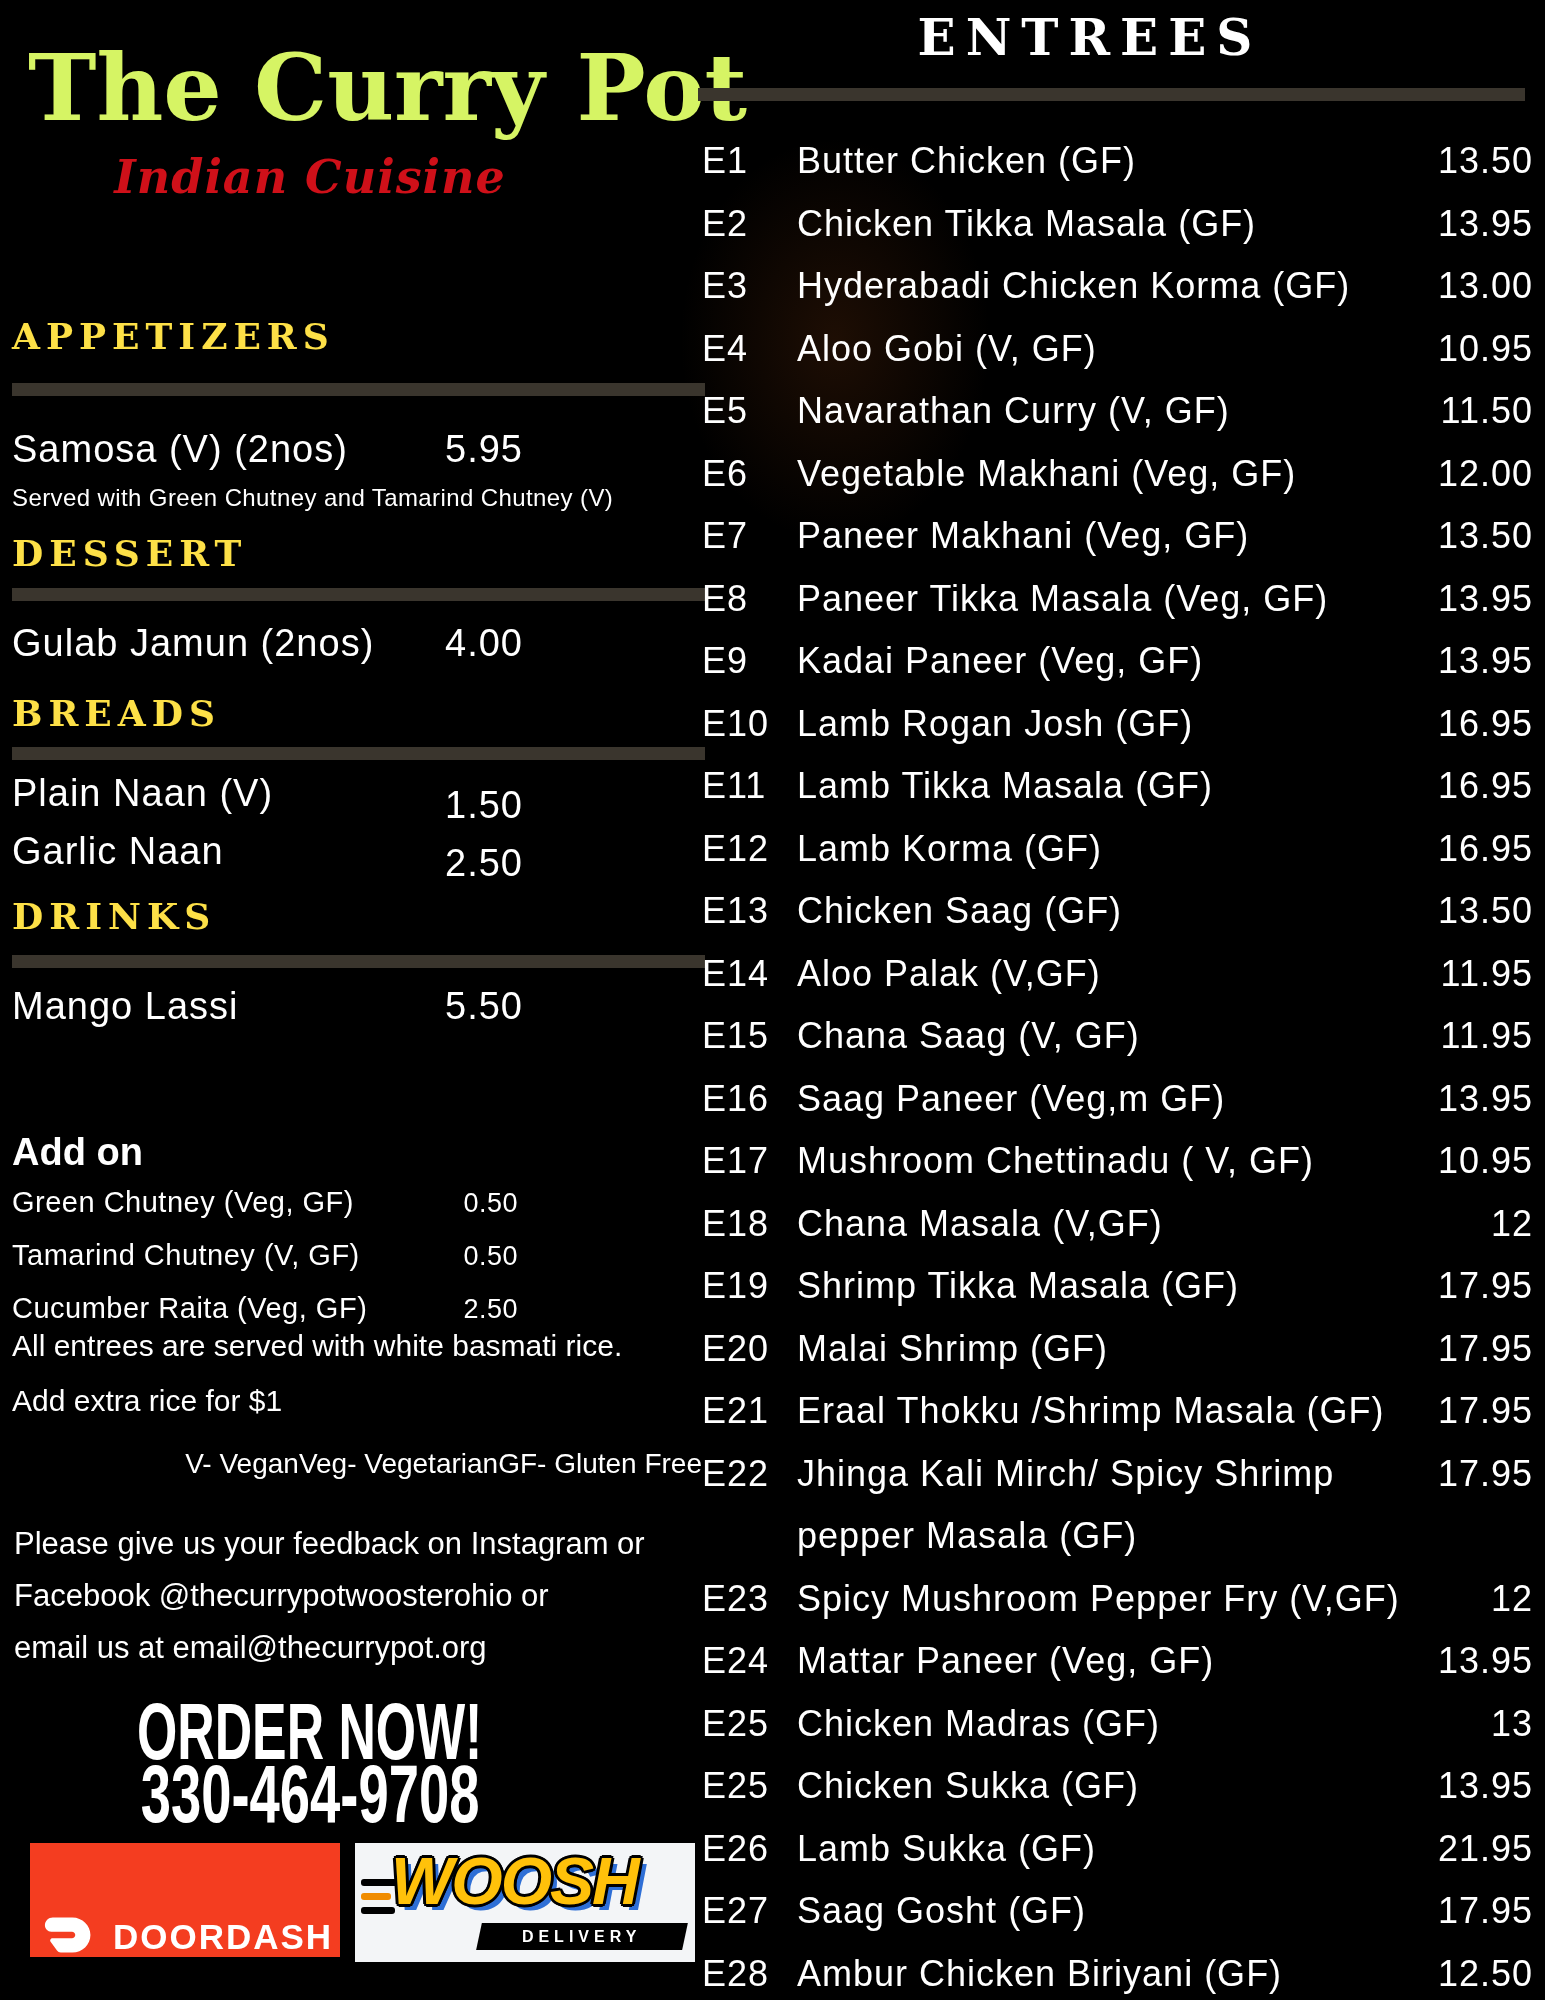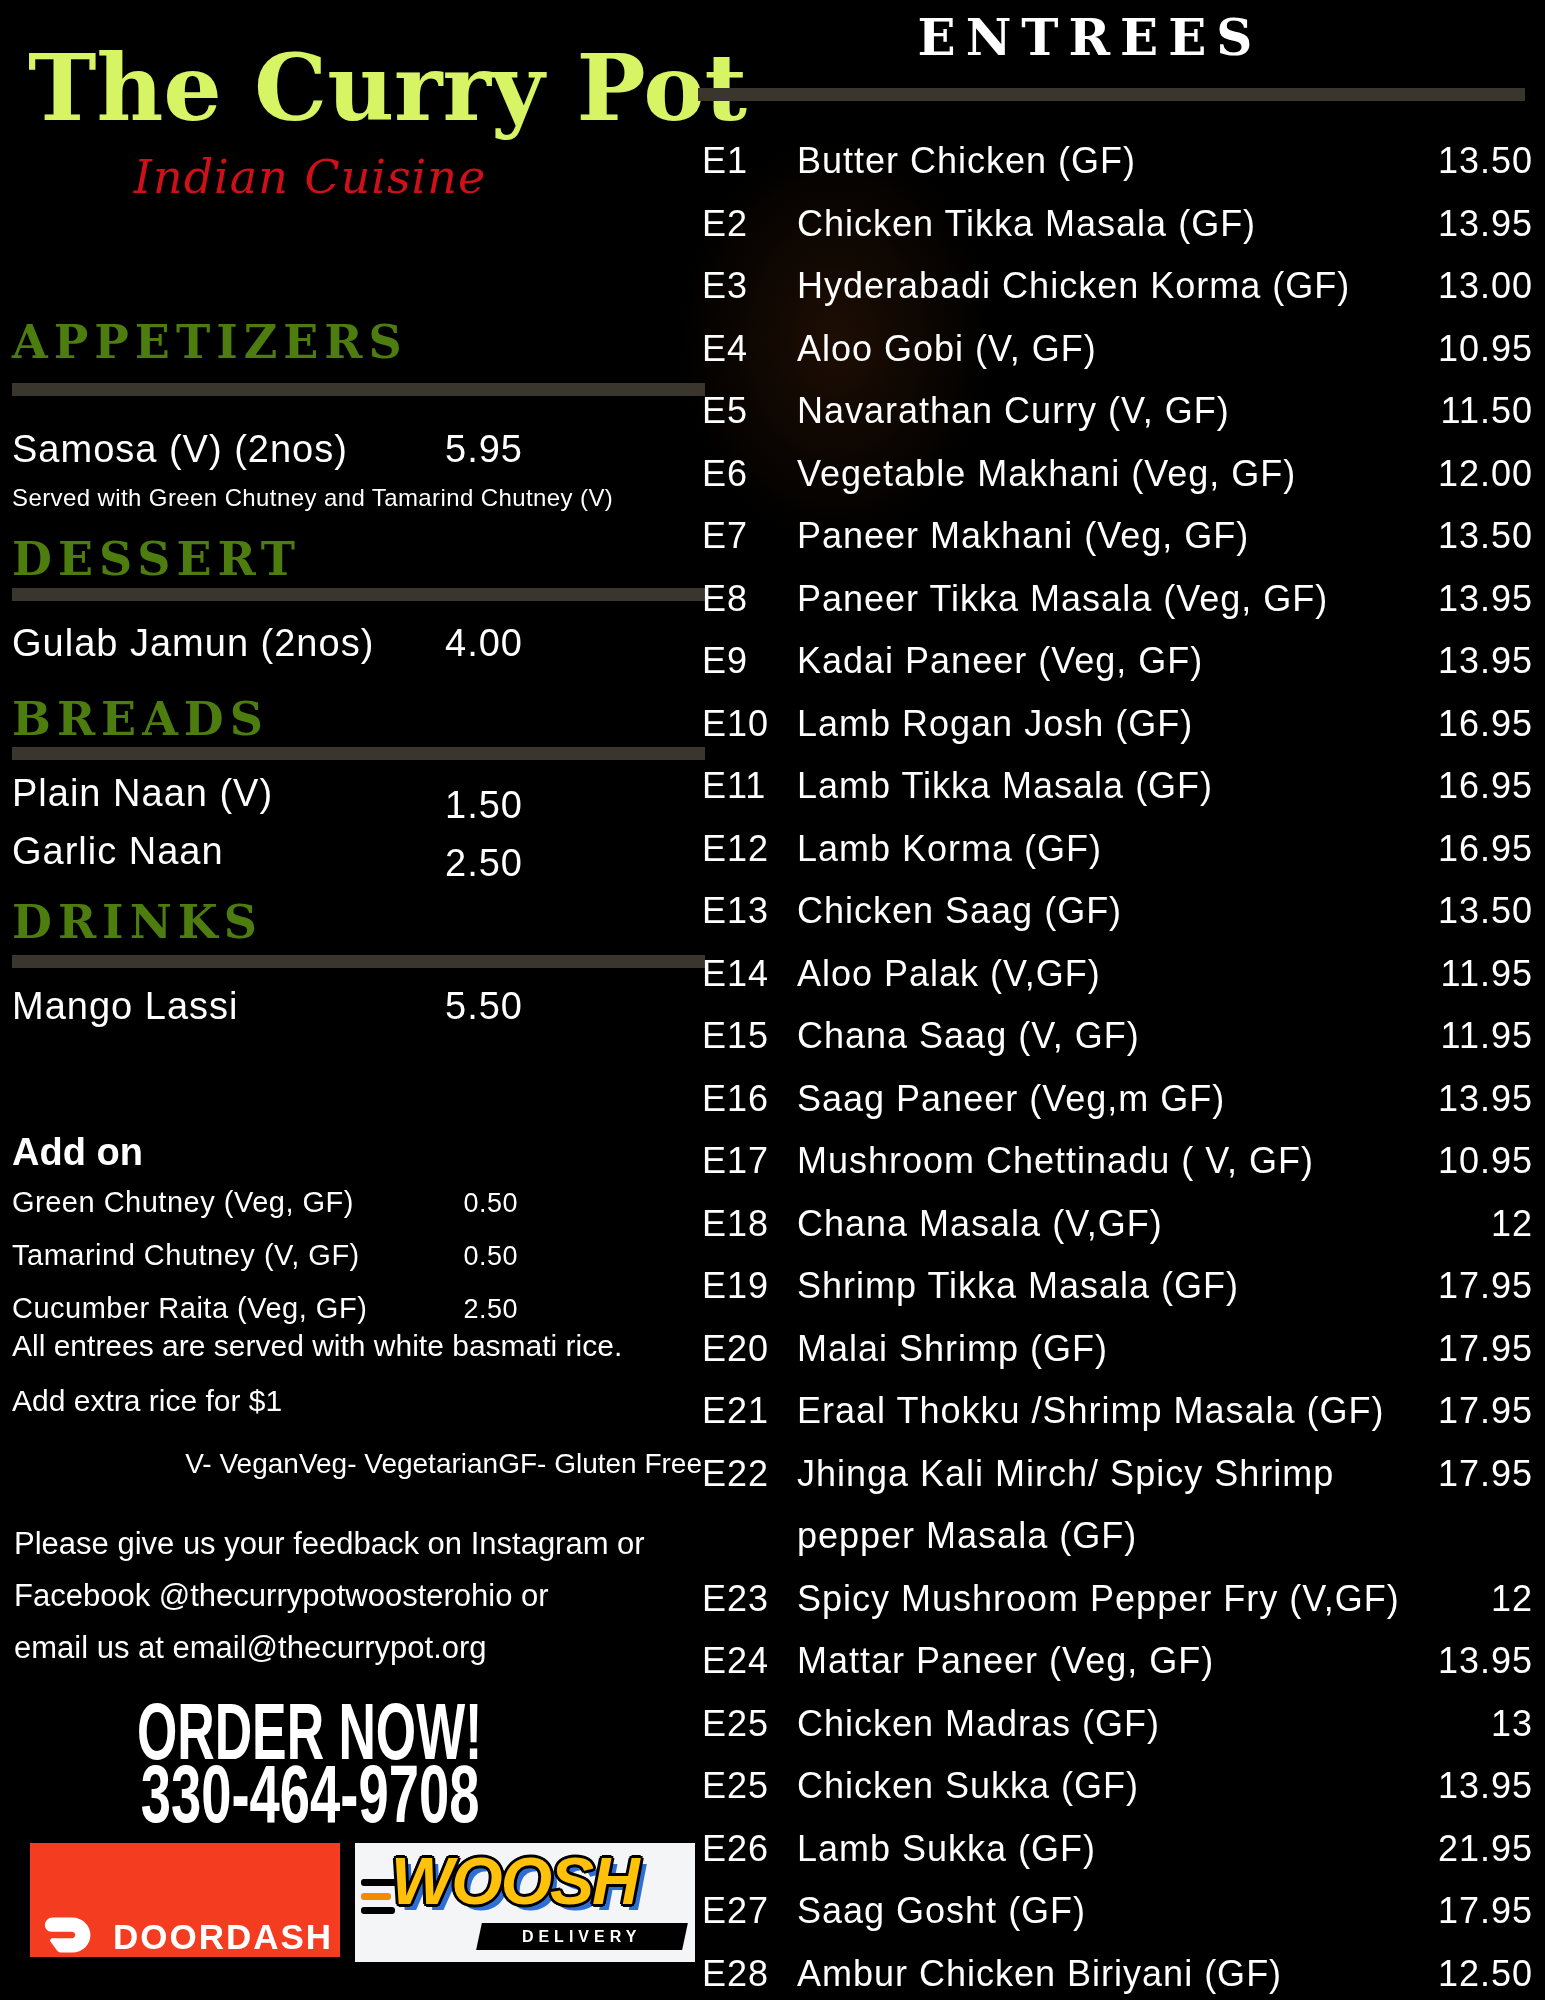--- a/index.html
+++ b/index.html
@@ -4,25 +4,25 @@
 <style>
   html,body{margin:0;padding:0;background:#000;}
   #page{position:relative;width:1545px;height:2000px;background:#000;overflow:hidden;
         font-family:"Liberation Sans",sans-serif;color:#fff;}
   .glow{position:absolute;left:620px;top:60px;width:430px;height:560px;
         background:radial-gradient(closest-side,rgba(150,70,20,0.20),rgba(0,0,0,0) 72%);}
   
   .logo-name{position:absolute;left:28px;top:38px;width:660px;white-space:nowrap;
              font-family:"DejaVu Serif",serif;font-size:92px;line-height:1.1;color:#d6f464;font-weight:bold;}
   .logo-tagline{position:absolute;left:30px;top:150px;width:560px;text-align:center;
-             font-family:"DejaVu Serif",serif;font-style:italic;font-weight:normal;
+             font-family:"DejaVu Serif",serif;font-style:italic;font-weight:bold;
              font-size:46px;color:#cf1019;letter-spacing:1px;}
   
   .sec-title{position:absolute;left:12px;font-family:"DejaVu Serif",serif;font-weight:bold;
-             font-size:46px;letter-spacing:6px;line-height:1.2;color:#4d7c0f;}
+             font-size:36px;letter-spacing:6px;line-height:1.2;color:#fde047;}
   .hr{position:absolute;height:13px;background:#3a352d;}
   .hr-left{left:12px;width:693px;}
   
   .menu-row{position:absolute;left:12px;width:511px;display:flex;justify-content:space-between;
             align-items:baseline;font-size:38px;letter-spacing:1px;}
   .price-low{position:relative;top:12px;}
   .desc{position:absolute;left:12px;font-size:24px;letter-spacing:0.4px;}
   .addon-title{position:absolute;left:12px;font-weight:bold;font-size:38px;}
   .addon-row{position:absolute;left:12px;width:506px;display:flex;justify-content:space-between;
              align-items:baseline;font-size:29px;letter-spacing:0.5px;}

